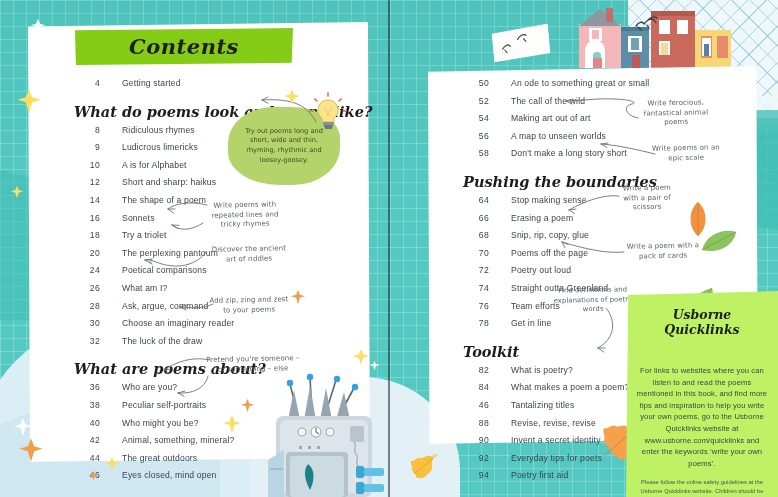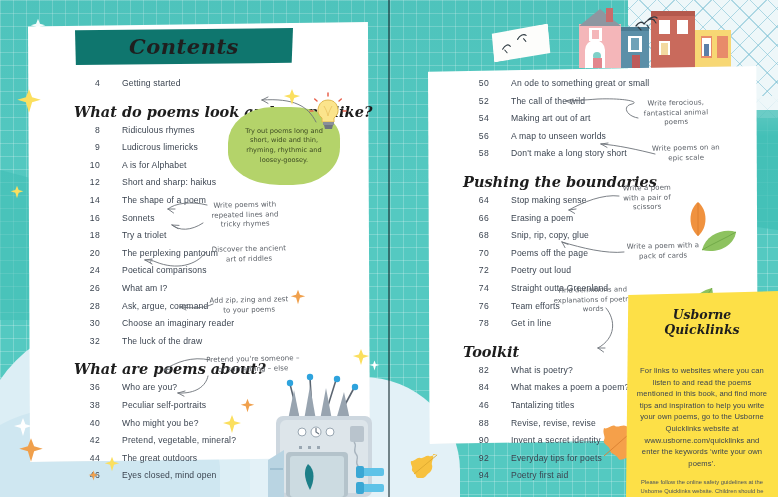--- a/index.html
+++ b/index.html
@@ -79,21 +79,21 @@
     clip-path:polygon(0 1.5%,99.5% 0,100% 98.5%,.5% 100%);
   }
   .gutter{
     position:absolute;left:388px;top:0;width:2px;height:497px;
     background:rgba(20,40,45,.55);
   }
 
   
   .banner{
     position:absolute;left:75px;top:28px;width:218px;height:37px;
-    background:#0f766e;
+    background:#84cc16;
     clip-path:polygon(0 6%,100% 0,99.4% 94%,.4% 100%);
     display:flex;align-items:center;justify-content:center;
   }
   .banner-title{
     font-family:"DejaVu Serif",serif;
     font-weight:700;font-style:italic;
     font-size:21px;letter-spacing:.5px;color:#1f1f1f;
   }
 
   
@@ -138,21 +138,21 @@
     font-size:6.6px;line-height:9.6px;color:#3c4a22;
     text-align:center;padding:0 9px;
   }
 
   
   .bulb{position:absolute;left:306px;top:92px;width:44px;height:44px;}
 
   
   .quick{
     position:absolute;left:626px;top:291px;width:152px;height:206px;
-    background:#fde047;
+    background:#bef264;
     clip-path:polygon(1.5% 2%,100% 0,100% 100%,0 100%);
     padding:12px 9px 0;box-sizing:border-box;text-align:center;
   }
   .quick-title{
     font-family:"DejaVu Serif",serif;font-weight:700;font-style:italic;
     font-size:12.5px;color:#1d1d1d;margin:4px 0 8px;
   }
   .quick-body{
     font-size:7.6px;line-height:11.6px;color:#3b4450;letter-spacing:.1px;margin-top:28px;
   }
@@ -307,21 +307,21 @@
       <div class="row">
         <div class="pg">38</div>
         <div class="ttl">Peculiar self-portraits</div>
       </div>
       <div class="row">
         <div class="pg">40</div>
         <div class="ttl">Who might you be?</div>
       </div>
       <div class="row">
         <div class="pg">42</div>
-        <div class="ttl">Pretend, vegetable, mineral?</div>
+        <div class="ttl">Animal, something, mineral?</div>
       </div>
       <div class="row">
         <div class="pg">44</div>
         <div class="ttl">The great outdoors</div>
       </div>
       <div class="row">
         <div class="pg">46</div>
         <div class="ttl">Eyes closed, mind open</div>
       </div>
     </div>

